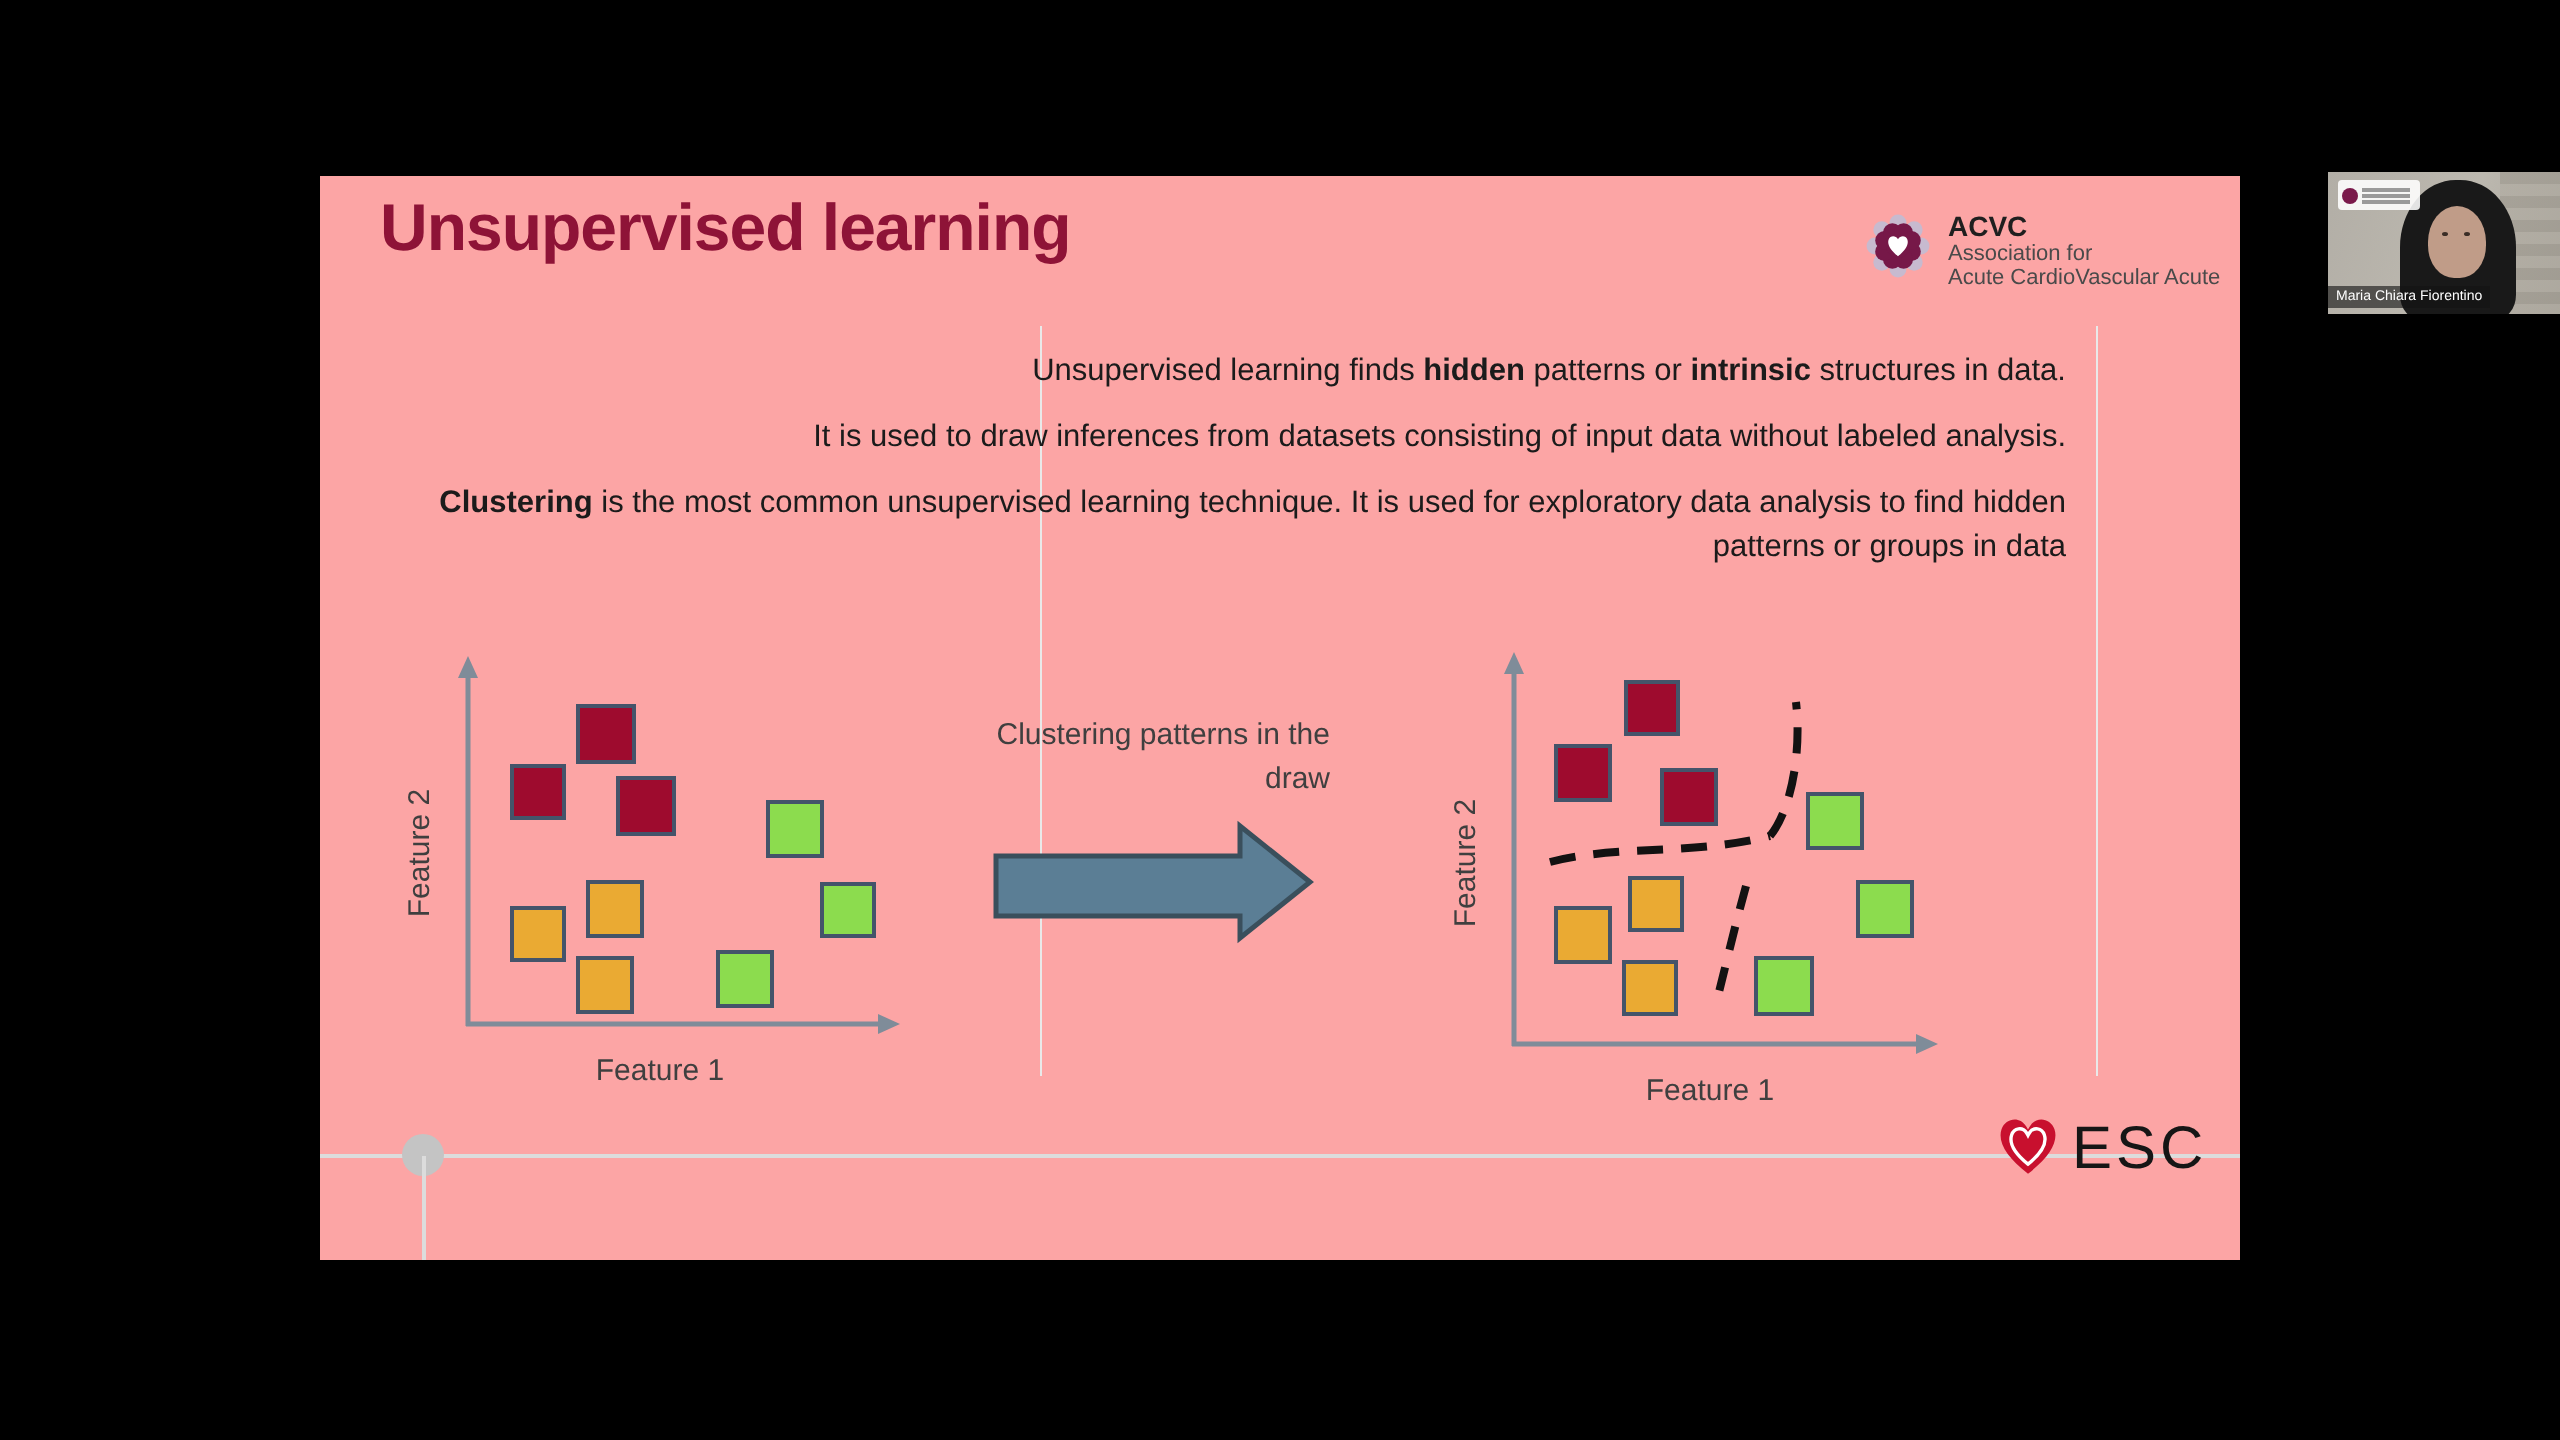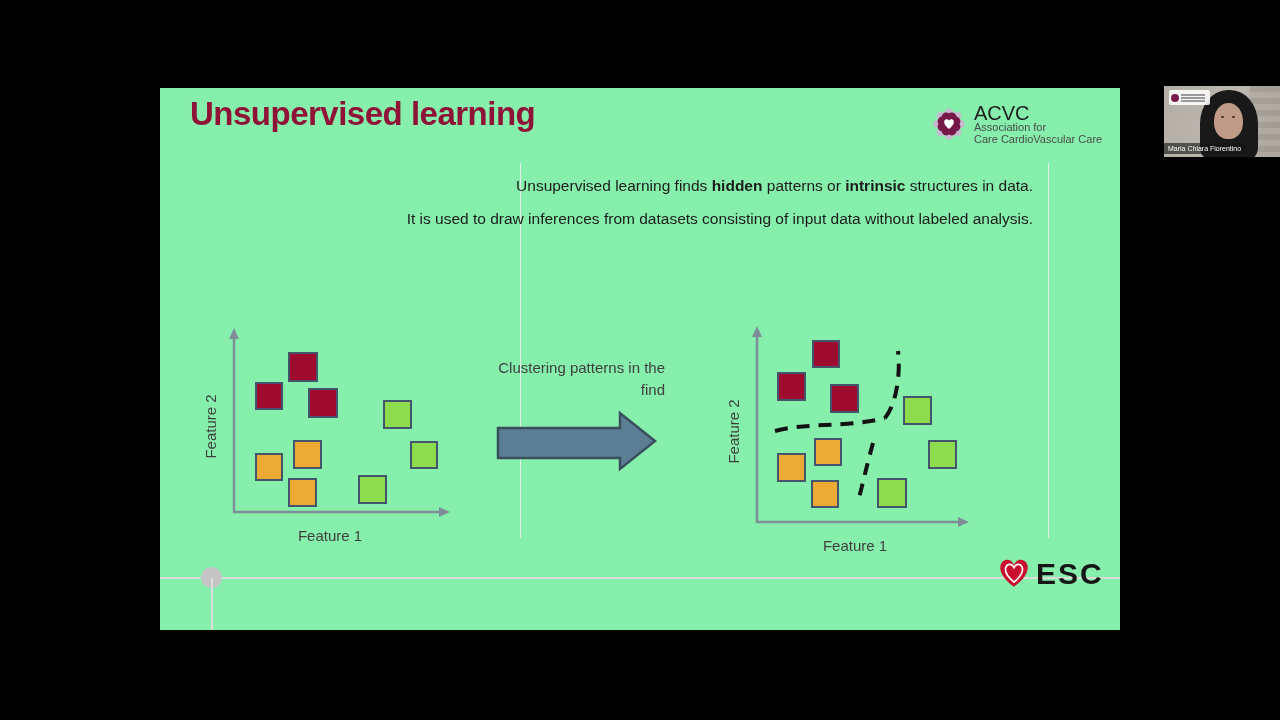--- a/index.html
+++ b/index.html
@@ -1,19 +1,19 @@
 <!DOCTYPE html>
 <html><head>
 <meta charset="utf-8">
 <style>
   html,body{margin:0;padding:0;background:#000;}
   #screen{position:relative;width:1280px;height:720px;background:#000;overflow:hidden;
           font-family:"Liberation Sans",sans-serif;}
   
-  #slide{position:absolute;left:160px;top:88px;width:960px;height:542px;background:#86efac;}
+  #slide{position:absolute;left:160px;top:88px;width:960px;height:542px;background:#fca5a5;}
   .title{position:absolute;left:30px;top:7px;font-size:33px;font-weight:bold;color:#8e1337;
          letter-spacing:-0.5px;}
   .vguide{position:absolute;width:1px;background:#e9e9e9;top:75px;height:375px;}
   .para{position:absolute;left:33px;font-size:15.5px;color:#1b1b1b;line-height:21.5px;width:840px;text-align:right;}
   
   .plot{position:absolute;}
   .plot svg{position:absolute;left:0;top:0;}
   .sq{position:absolute;border:2px solid #44546a;box-sizing:border-box;z-index:2;}
   .dash-layer{z-index:3;}
   .ylabel{position:absolute;font-size:15px;color:#3f3f3f;transform:rotate(-90deg);
@@ -22,24 +22,24 @@
   .arrow-label{position:absolute;left:295px;top:269px;width:210px;text-align:right;
                font-size:15px;color:#3f3f3f;line-height:22px;}
   
   .hline{position:absolute;left:0;top:489px;width:960px;height:2px;background:#dcdcdc;}
   .timeline-dot{position:absolute;left:41px;top:479px;width:21px;height:21px;border-radius:50%;
                 background:#c4c4c4;}
   .vline{position:absolute;left:51px;top:490px;width:2px;height:52px;background:#dcdcdc;}
   
   .acvc{position:absolute;left:772px;top:18px;display:flex;align-items:center;}
   .acvc-text{margin-left:8px;}
-  .acvc-name{font-size:20px;font-weight:normal;color:#1f1f1f;line-height:15px;}
+  .acvc-name{font-size:14px;font-weight:bold;color:#1f1f1f;line-height:15px;}
   .acvc-line{font-size:11px;color:#4a4a4a;line-height:12px;}
   .esc{position:absolute;left:836px;top:466px;display:flex;align-items:center;}
-  .esc-text{font-size:30px;color:#161616;letter-spacing:2px;margin-left:4px;font-weight:700;}
+  .esc-text{font-size:30px;color:#161616;letter-spacing:2px;margin-left:4px;font-weight:400;}
   
   #webcam{position:absolute;left:1164px;top:86px;width:116px;height:71px;overflow:hidden;
           background:linear-gradient(110deg,#b2aea6 0%,#bcb8af 55%,#a8a49b 100%);}
   .shelf{position:absolute;right:0;top:0;width:30px;height:71px;
          background:repeating-linear-gradient(180deg,#9b968c 0 6px,#b0aba1 6px 12px);opacity:.6;}
   .hood{position:absolute;left:36px;top:4px;width:58px;height:70px;background:#191919;
         border-radius:48% 48% 18% 18%;}
   .face{position:absolute;left:50px;top:17px;width:29px;height:36px;background:#c09c88;
         border-radius:50% 50% 45% 45%;}
   .eye{position:absolute;width:3px;height:2px;background:#3a2d26;border-radius:50%;}
@@ -87,26 +87,27 @@
             <circle cx="23.3" cy="12.1" r="5.5"></circle>
               <circle cx="27.9" cy="16.7" r="5.5"></circle>
             <circle cx="20" cy="20" r="7"></circle>
           </g>
           <path fill="#fff" d="M20 26 C 15.5 22.5 13.5 19 14.5 16.2 C 15.4 13.8 18.5 13.6 20 16 C 21.5 13.6 24.6 13.8 25.5 16.2 C 26.5 19 24.5 22.5 20 26 Z"></path>
         </svg>
       </span>
       <span class="acvc-text">
         <div class="acvc-name">ACVC</div>
         <div class="acvc-line">Association for</div>
-        <div class="acvc-line">Care CardioVascular Care</div>
+        <div class="acvc-line">Acute CardioVascular Acute</div>
       </span>
     </div>
 
     <div class="para" style="top:87px;"><span>Unsupervised learning finds </span><b>hidden</b><span> patterns or </span><b>intrinsic</b><span> structures in data.</span></div>
     <div class="para" style="top:120px;">It is used to draw inferences from datasets consisting of input data without labeled analysis.</div>
+    <div class="para" style="top:153px;"><b>Clustering</b><span> is the most common unsupervised learning technique. It is used for exploratory data analysis to find hidden patterns or groups in data</span></div>
 
     <div class="plot" style="left:40px;top:232px;width:260px;height:240px;">
       <svg width="260" height="240">
         <line x1="34" y1="18" x2="34" y2="193" stroke="#7f8c99" stroke-width="2.5"></line>
         <polygon points="34,8 29,19 39,19" fill="#7f8c99"></polygon>
         <line x1="33" y1="192" x2="240" y2="192" stroke="#7f8c99" stroke-width="2.5"></line>
         <polygon points="250,192 239,187 239,197" fill="#7f8c99"></polygon>
       </svg>
       <div class="ylabel" style="left:-22px;top:98px;">Feature 2</div>
       <div class="xlabel" style="left:0;top:207px;">Feature 1</div>
@@ -116,21 +117,21 @@
         <div class="sq" style="left: 93px; top: 120px; width: 29px; height: 29px; background: rgb(234, 170, 51);"></div>
         <div class="sq" style="left: 55px; top: 133px; width: 28px; height: 28px; background: rgb(234, 170, 51);"></div>
         <div class="sq" style="left: 88px; top: 158px; width: 29px; height: 29px; background: rgb(234, 170, 51);"></div>
         <div class="sq" style="left: 183px; top: 80px; width: 29px; height: 29px; background: rgb(140, 220, 78);"></div>
         <div class="sq" style="left: 210px; top: 121px; width: 28px; height: 28px; background: rgb(140, 220, 78);"></div>
         <div class="sq" style="left: 158px; top: 155px; width: 29px; height: 29px; background: rgb(140, 220, 78);"></div>
       </div>
 
     <div class="arrow-label">
       <div>Clustering patterns in the</div>
-      <div>find</div>
+      <div>draw</div>
     </div>
     <svg style="position:absolute;left:335px;top:317px;" width="165" height="70">
       <path d="M3 23 L125 23 L125 8 L160 36 L125 64 L125 53 L3 53 Z" fill="#5b7e95" stroke="#3a4f5c" stroke-width="2.5" stroke-linejoin="miter"></path>
     </svg>
 
     <div class="plot" style="left:565px;top:230px;width:260px;height:250px;">
       <svg width="260" height="250">
         <line x1="32" y1="18" x2="32" y2="205" stroke="#7f8c99" stroke-width="2.5"></line>
         <polygon points="32,8 27,19 37,19" fill="#7f8c99"></polygon>
         <line x1="31" y1="204" x2="234" y2="204" stroke="#7f8c99" stroke-width="2.5"></line>

